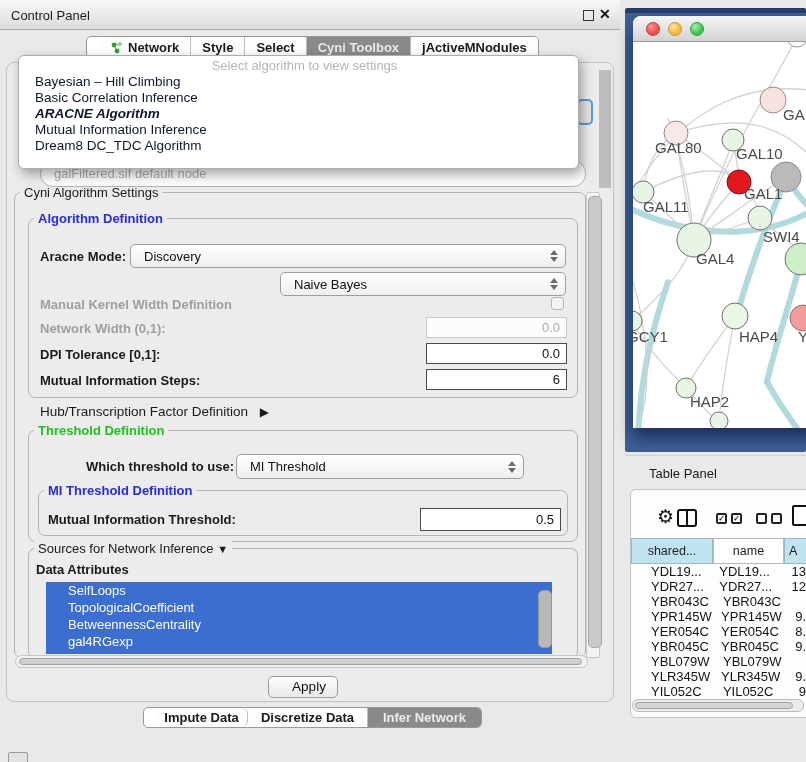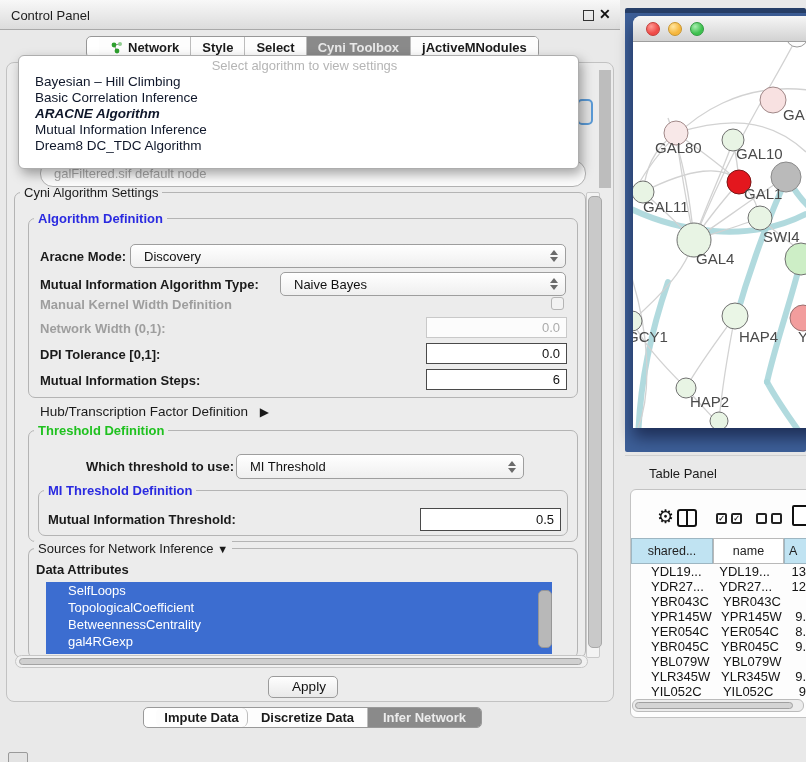--- a/index.html
+++ b/index.html
@@ -180,21 +180,20 @@
     <span class="legend blue">Algorithm Definition</span>
   </div>
   <span class="lbl" style="left:40px; top:249px;">Aracne Mode:</span>
   <div class="combo" style="left:130px; top:244px; width:436px; height:24px;">
     <span>Discovery</span>
     <span class="spin">
         <i class="up"></i>
         <i class="down"></i>
       </span>
   </div>
-  <span class="lbl" style="left:40px; top:277px;">Mutual Information Algorithm Type:</span>
   <div class="combo" style="left:280px; top:272px; width:286px; height:24px;">
     <span>Naive Bayes</span>
     <span class="spin">
         <i class="up"></i>
         <i class="down"></i>
       </span>
   </div>
   <span class="lbl gray" style="left:40px; top:297px;">Manual Kernel Width Definition</span>
   <div class="checkbox" style="left:551px; top:297px;"></div>
   <span class="lbl gray" style="left:40px; top:321px;">Network Width (0,1):</span>

